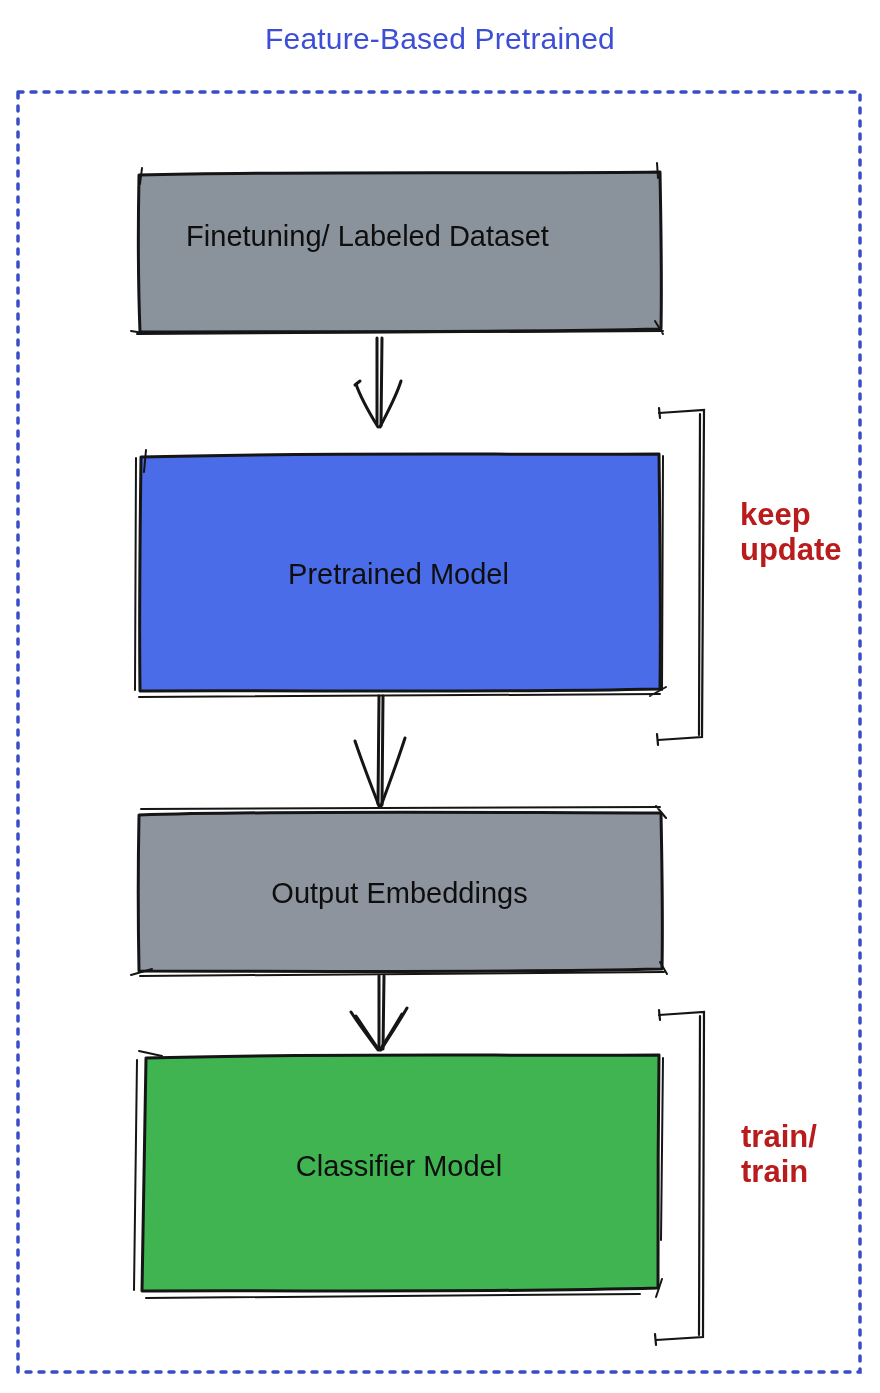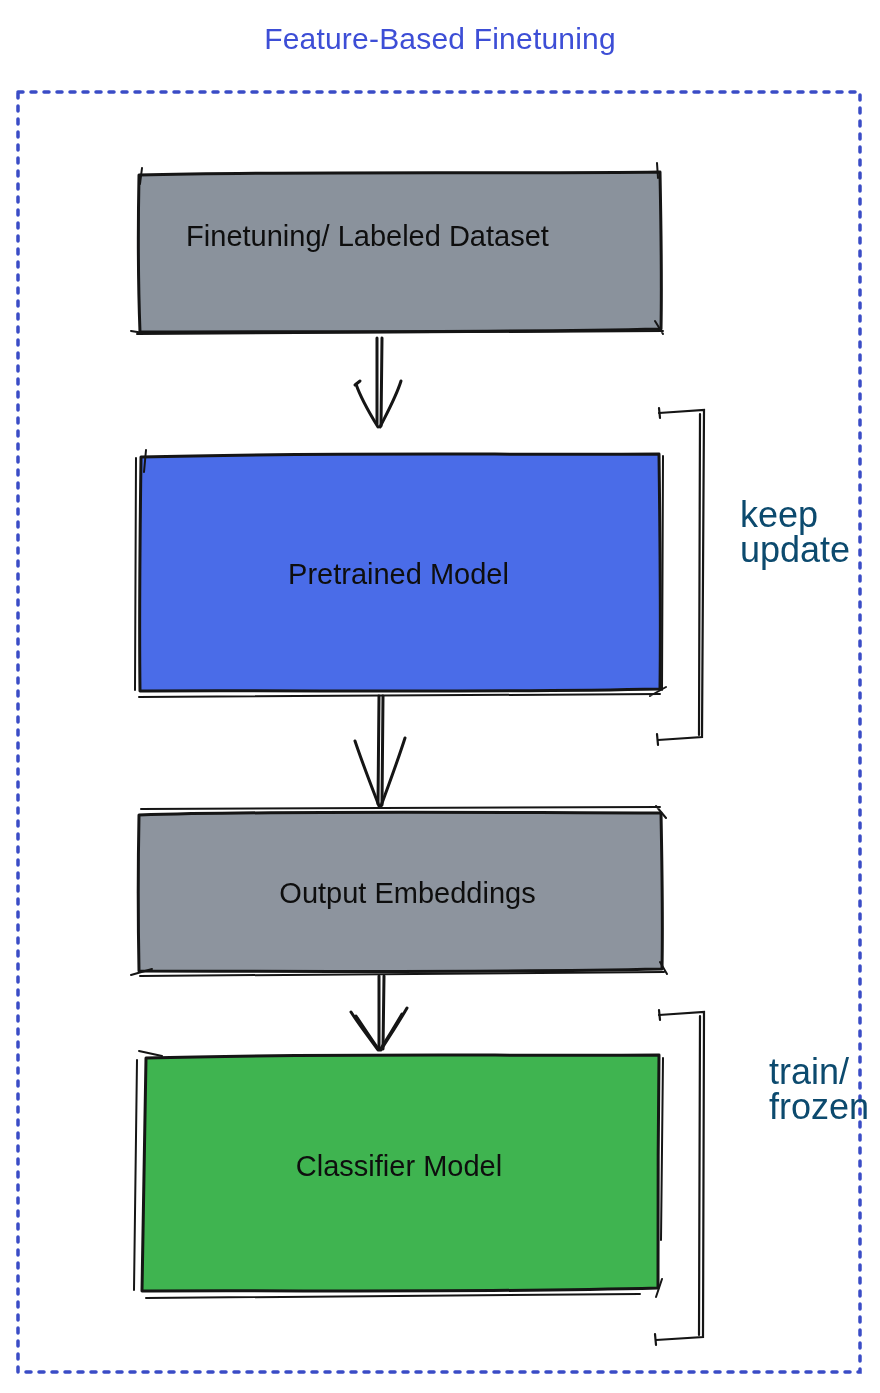--- a/index.html
+++ b/index.html
@@ -22,38 +22,39 @@
   }
   svg.canvas{position:absolute;left:0;top:0;}
   .node-label{
     position:absolute;
     font-size:29px;
     color:#0e0e0e;
     text-align:center;
   }
   .side-label{
     position:absolute;
-    font-size:36px;
-    color:#0c4a6e;
+    font-size:31px;
+    color:#b91c1c;
     line-height:35px;
+    font-weight:bold;
   }
   .side-label span{display:block;}
   #lbl-dataset{left:105px; top:220px; width:525px;}
   #lbl-pretrained{left:137px; top:558px; width:523px;}
-  #lbl-embeddings{left:137px; top:877px; width:525px;margin-left:8px;}
+  #lbl-embeddings{left:137px; top:877px; width:525px;}
   #lbl-classifier{left:139px; top:1150px; width:520px;}
   #ann-keep{left:740px; top:497px;}
-  #ann-train{left:741px; top:1054px;margin-left:28px;}
+  #ann-train{left:741px; top:1119px;}
 </style>
 </head>
 <body>
 
 <div class="stage">
 
-  <div class="title">Feature-Based Finetuning</div>
+  <div class="title">Feature-Based Pretrained</div>
 
   <svg class="canvas" width="880" height="1393" viewBox="0 0 880 1393">
 
     <rect x="18" y="92" width="842" height="1280" fill="none" stroke-width="3.5" stroke-dasharray="5 8" stroke-linecap="round" stroke="#3A4CC6"></rect>
 
     <g stroke="#151515" stroke-linejoin="round" stroke-linecap="round">
       <path d="M139,175 C300,171 520,174 660,172 C661,224 662,278 661,329 C480,333 300,331 140,332 C138,280 138,226 139,175 Z" stroke-width="3" fill="#8A929C"></path>
       <path d="M657,163 L658,178 M142,168 L140,184 M137,334 L663,331 M655,321 L663,334 M131,331 L150,334" fill="none" stroke-width="2"></path>
     </g>
 
@@ -108,16 +109,16 @@
 
   <div class="node-label" id="lbl-classifier">Classifier Model</div>
 
   <div class="side-label" id="ann-keep">
     <span>keep</span>
     <span>update</span>
   </div>
 
   <div class="side-label" id="ann-train">
     <span>train/</span>
-    <span>frozen</span>
+    <span>train</span>
   </div>
 
 </div>
 
 </body></html>

